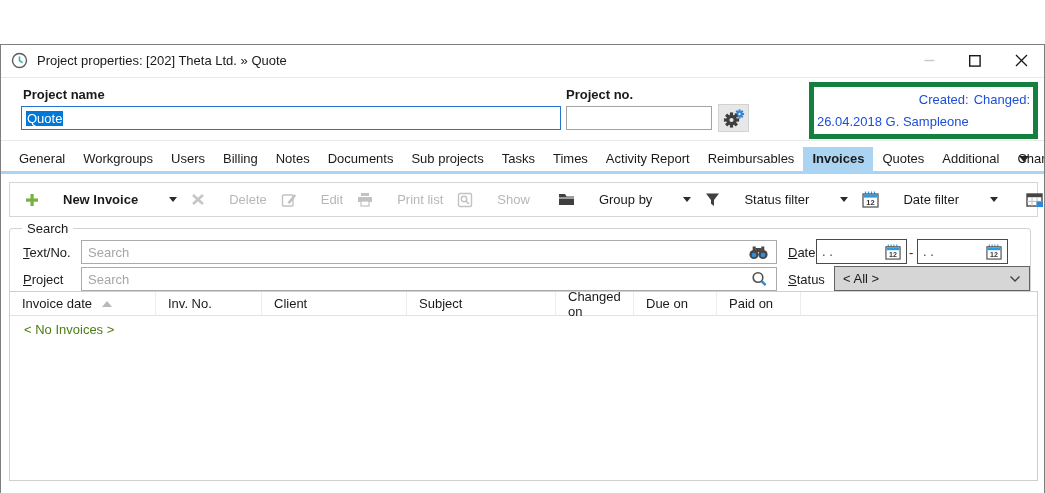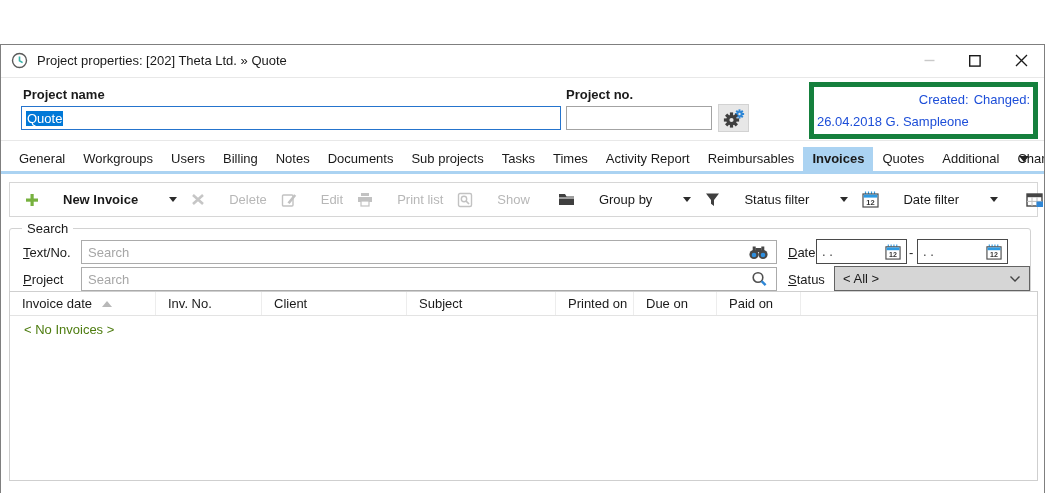--- a/index.html
+++ b/index.html
@@ -336,21 +336,21 @@
       <div class="th" style="width:106px">
           <span>Inv. No.</span>
         </div>
       <div class="th" style="width:145px">
           <span>Client</span>
         </div>
       <div class="th" style="width:149px">
           <span>Subject</span>
         </div>
       <div class="th" style="width:78px">
-          <span>Printed on</span>
+          <span>Changed on</span>
         </div>
       <div class="th" style="width:83px">
           <span>Due on</span>
         </div>
       <div class="th" style="width:84px">
           <span>Paid on</span>
         </div>
       <div class="th fill"></div>
     </div>
     <div class="empty-row">&lt; No Invoices &gt;</div>

